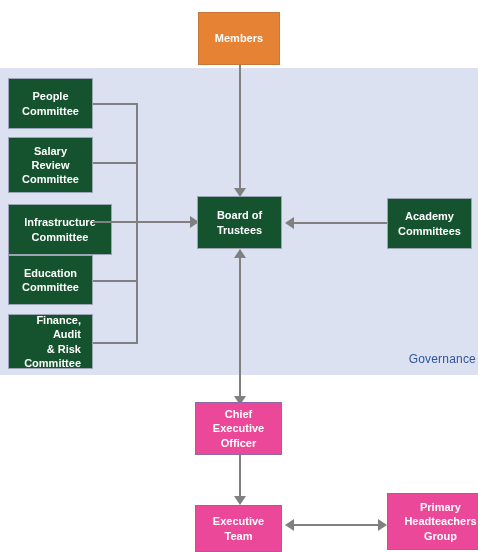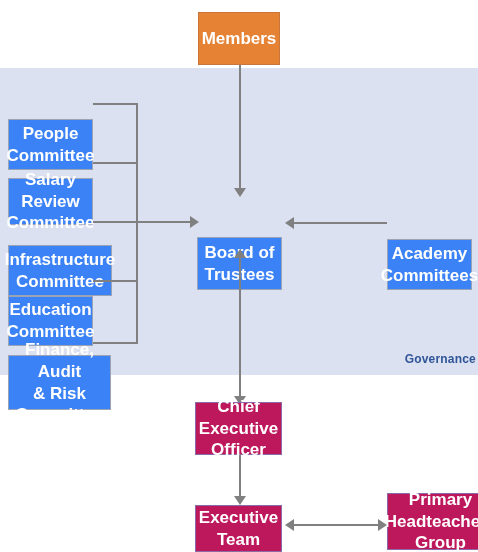--- a/index.html
+++ b/index.html
@@ -23,42 +23,42 @@
     top: 68px;
     width: 478px;
     height: 307px;
     background: #DCE1F2;
   }
   .governance-label {
     position: absolute;
     right: 2px;
     top: 352px;
     font-size: 12px;
-    font-weight: bold;
+    font-weight: normal;
     color: #2F5597;
     letter-spacing: 0.2px;
     white-space: nowrap;
   }
   .node {
     position: absolute;
     box-sizing: border-box;
     display: flex;
     align-items: center;
     justify-content: center;
     text-align: center;
     color: #ffffff;
     font-weight: bold;
-    font-size: 17px;
+    font-size: 11px;
     line-height: 1.28;
     border: 1px solid #9BA4B4;
     padding: 11px;
   }
-  .node.blue   { background: #3b82f6; margin-top: 41px; }
+  .node.blue   { background: #14532d; }
   .node.orange { background: #E58234; border-color: #C8763A; }
-  .node.purple { background: #be185d; border-color: #8C6AA8; }
+  .node.purple { background: #ec4899; border-color: #8C6AA8; }
 
   
   .line-v, .line-h {
     position: absolute;
     background: #808080;
   }
   .line-v { width: 2px; }
   .line-h { height: 2px; }
   .spine {
     position: absolute;
@@ -99,24 +99,24 @@
 
   <div class="governance-panel"></div>
   <div class="governance-label">Governance</div>
 
   <div class="node orange" style="left:198px; top:12px; width:82px; height:53px;">Members</div>
 
   <div class="line-v" style="left:239px; top:65px; height:127px;"></div>
   <div class="arrowhead arrow-down" style="left:234px; top:188px;"></div>
 
   <div class="node blue" style="left:8px; top:78px; width:85px; height:51px;">People<br>Committee</div>
-  <div class="node blue" style="left:8px; top:137px; width:85px; height:47px;">Salary Review<br>Committee</div>
+  <div class="node blue" style="left:8px; top:137px; width:85px; height:56px;">Salary Review<br>Committee</div>
   <div class="node blue" style="left:8px; top:204px; width:104px; height:51px;">Infrastructure<br>Committee</div>
   <div class="node blue" style="left:8px; top:255px; width:85px; height:50px;">Education<br>Committee</div>
-  <div class="node blue" style="left:8px; top:314px; width:103px; height:55px;">Finance, Audit<br>&amp; Risk<br>Committee</div>
+  <div class="node blue" style="left:8px; top:314px; width:85px; height:55px;text-align:right;">Finance, Audit<br>&amp; Risk<br>Committee</div>
 
   <div class="spine" style="left:93px; top:103px; width:45px; height:241px;"></div>
   <div class="line-h" style="left:93px; top:162px; width:45px;"></div>
   <div class="line-h" style="left:93px; top:221px; width:45px;"></div>
   <div class="line-h" style="left:93px; top:280px; width:45px;"></div>
 
   <div class="line-h" style="left:137px; top:221px; width:60px;"></div>
   <div class="arrowhead arrow-right" style="left:190px; top:216px;"></div>
 
   <div class="node blue" style="left:387px; top:198px; width:85px; height:51px;">Academy<br>Committees</div>

